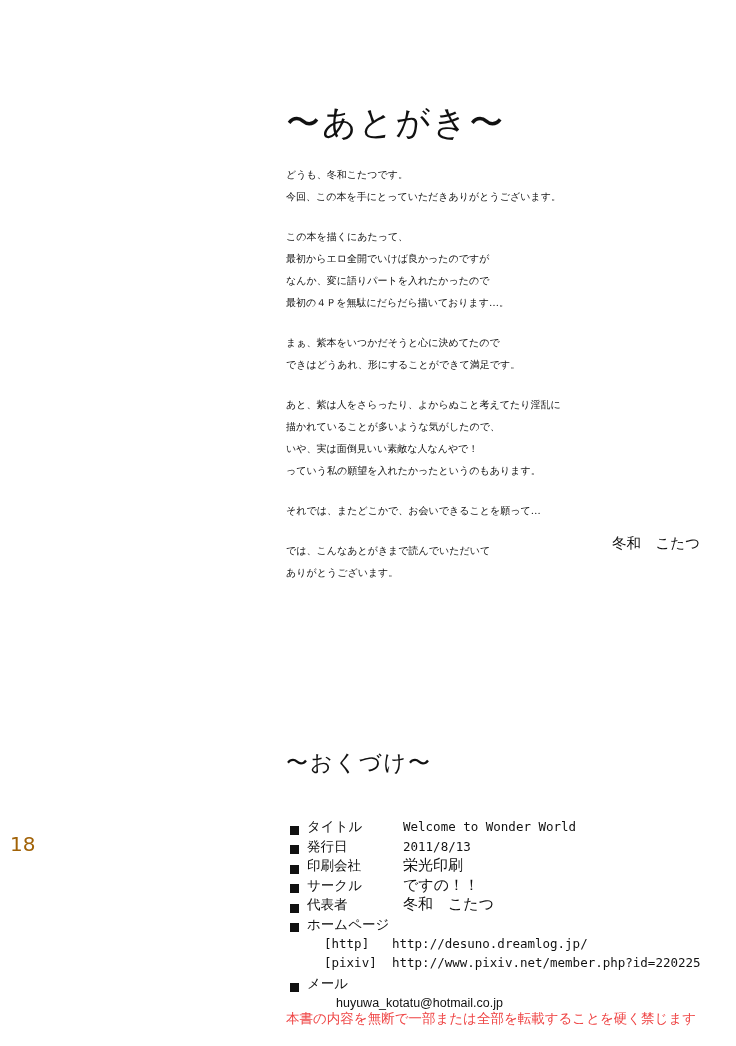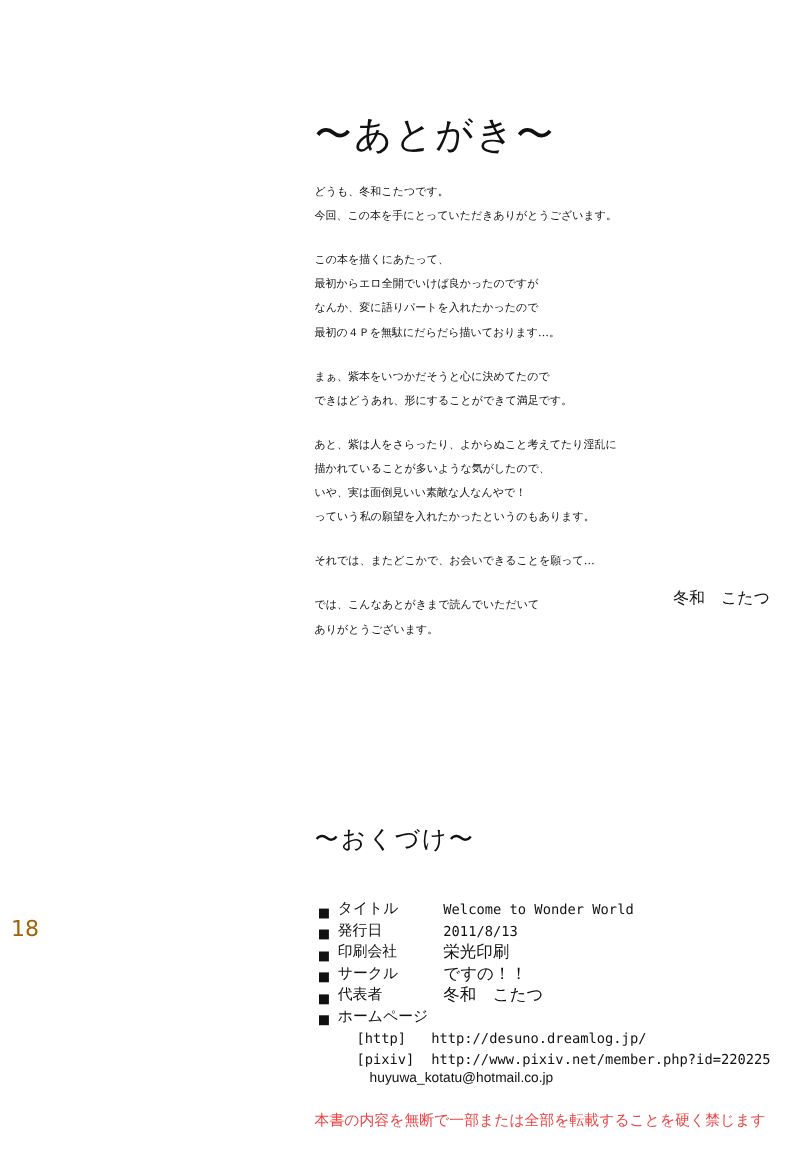--- a/index.html
+++ b/index.html
@@ -219,20 +219,24 @@
     <div class="sub-row">
       <span class="sub-key">[http]</span>
       <span>http://desuno.dreamlog.jp/</span>
     </div>
 
     <div class="sub-row">
       <span class="sub-key">[pixiv]</span>
       <span>http://www.pixiv.net/member.php?id=220225</span>
     </div>
 
+    <div class="col-row" style="margin-top:4px;">
+      <span class="bullet"></span>
+      <span class="col-label">メール</span>
+    </div>
 
     <div class="mail-row">huyuwa_kotatu@hotmail.co.jp</div>
 
   </div>
 
   <div class="notice">本書の内容を無断で一部または全部を転載することを硬く禁じます</div>
 
   <div class="page-number">18</div>
 
 </div>

